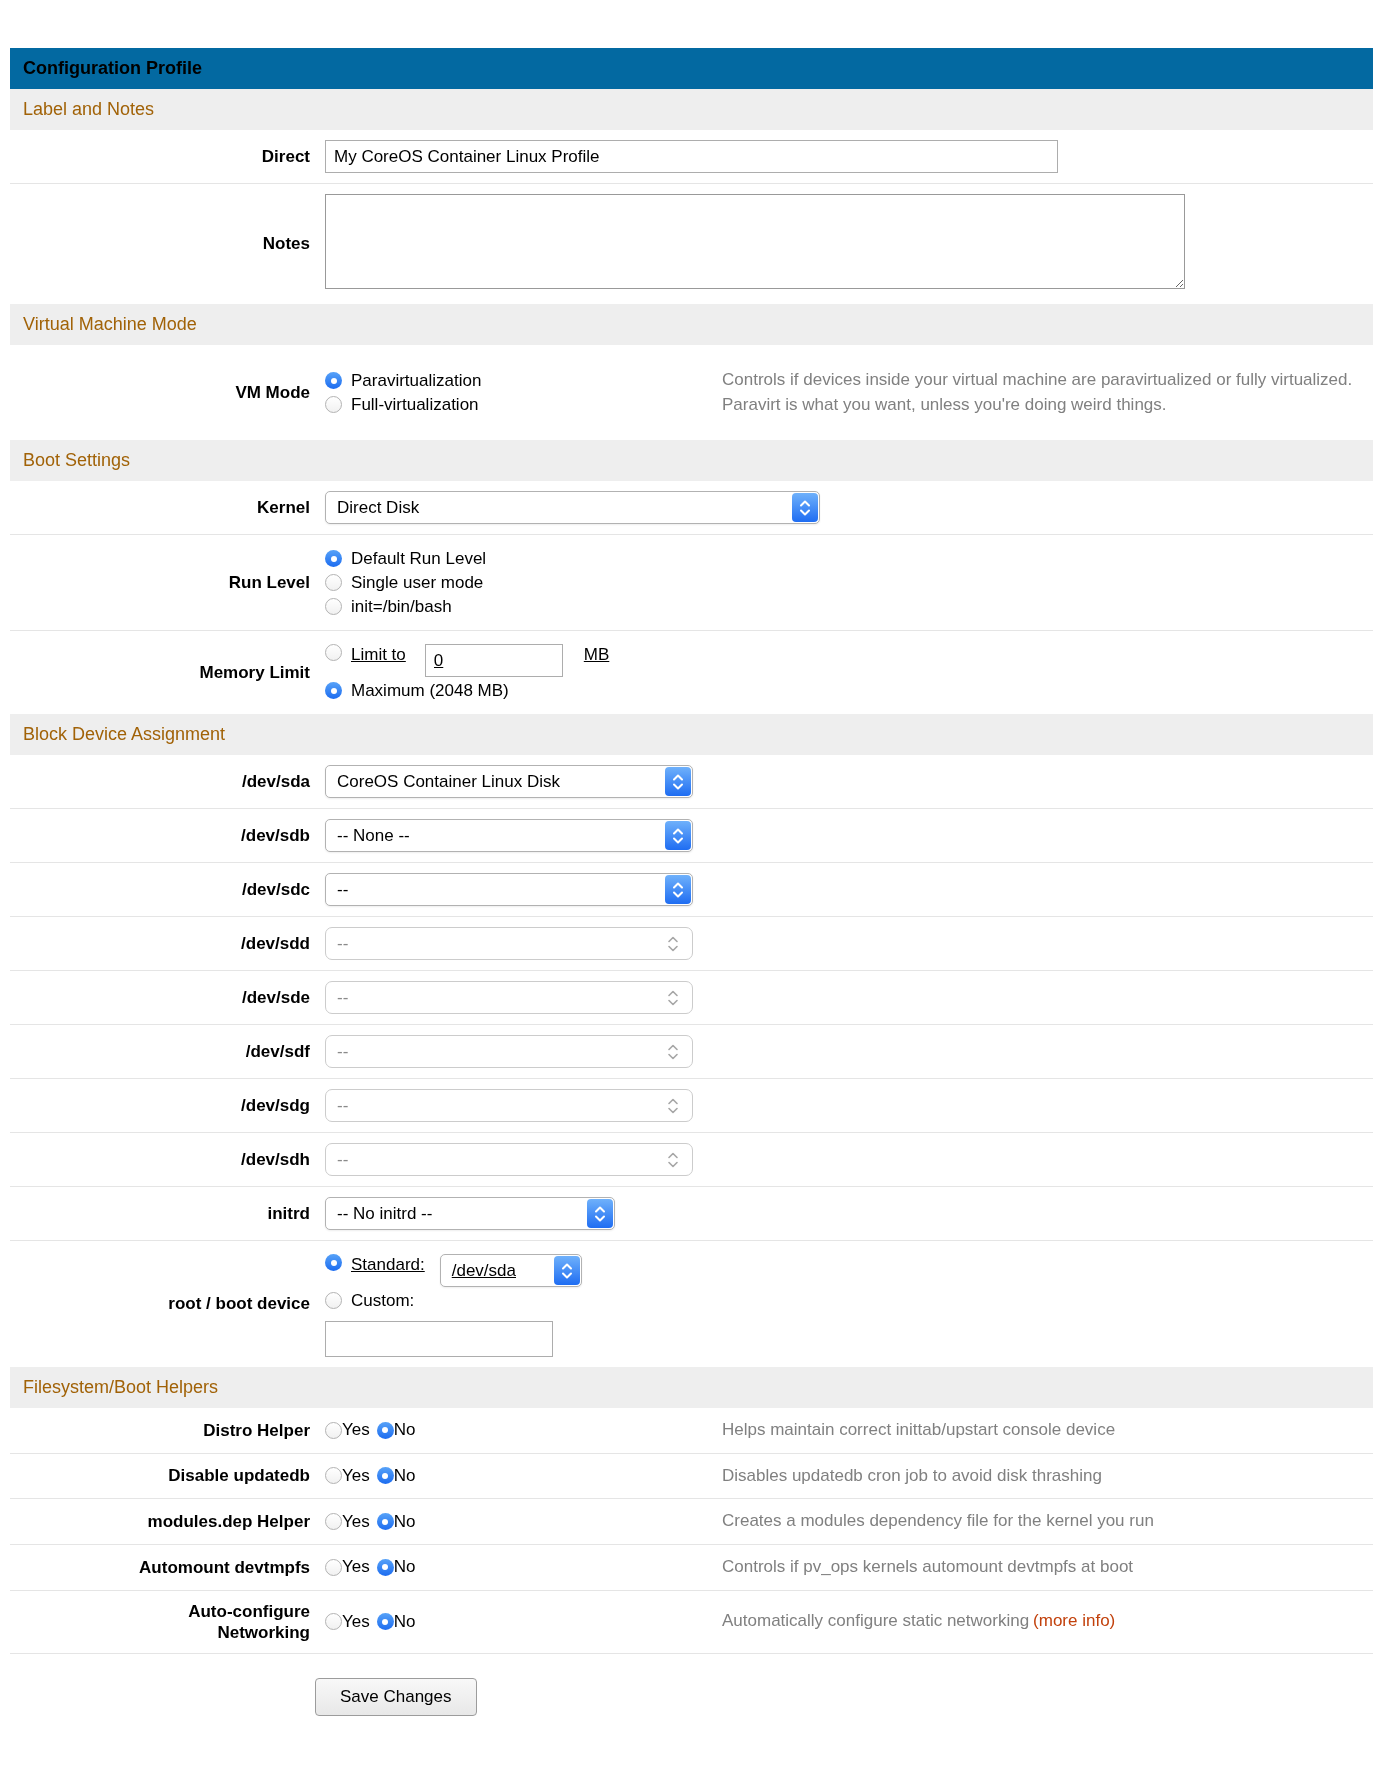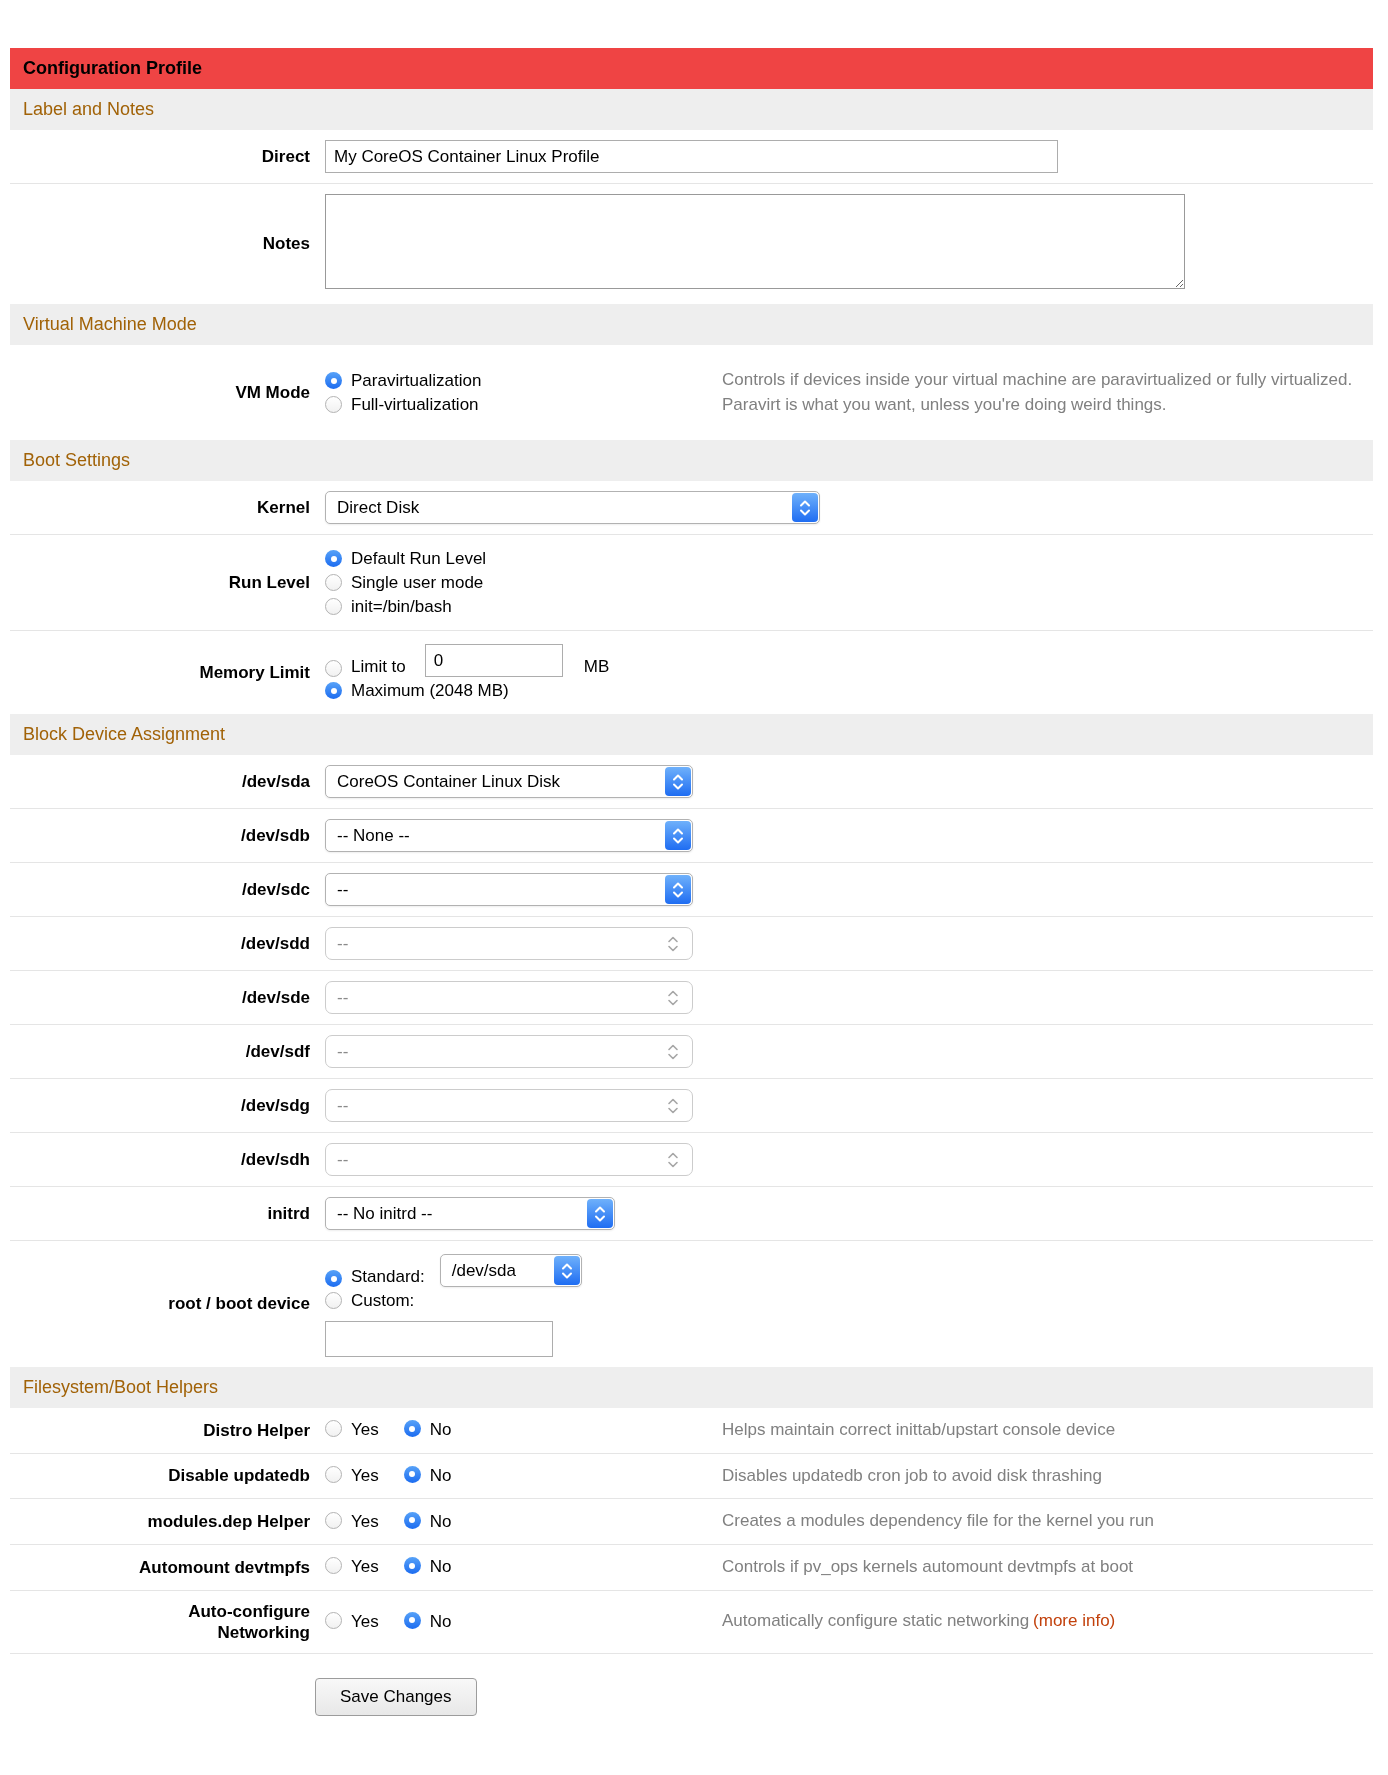--- a/index.html
+++ b/index.html
@@ -1,20 +1,20 @@
 <!DOCTYPE html>
 <html><head>
 <meta charset="utf-8">
 <style>
   html,body { margin:0; padding:0; background:#fff; }
   body { width:1388px; min-height:1775px; }
   .page { width:1363px; margin:12px 10px 0 10px;
           font-family:"Liberation Sans","DejaVu Sans",sans-serif; font-size:17px; color:#000; }
 
-  .titlebar { background:#ef4444; font-weight:bold; font-size:18px; padding:10px 13px;margin-top:48px; }
+  .titlebar { background:#0369a1; font-weight:bold; font-size:18px; padding:10px 13px;margin-top:48px; }
   .secbar   { background:#eeeeee; font-size:18px; padding:10px 13px; color:#a16207; }
 
   .row  { display:flex; align-items:center; padding:10px 0; }
   .rows .row + .row { border-top:1px solid #e5e5e5; }
   .lbl  { flex:0 0 300px; text-align:right; font-weight:bold; line-height:1.25; }
   .ctl  { margin-left:15px; flex:0 0 397px; }
   .help { color:#808080; flex:1 1 auto; line-height:1.45; padding-right:16px; }
   .help a { color:#c2410c; text-decoration:none; margin-left:4px; }
 
   .opt { display:flex; align-items:center; gap:9px; margin:3px 0; line-height:21px; }
@@ -39,23 +39,23 @@
   .sel-kernel { width:495px; } .sel-block { width:368px; }
   .sel-initrd { width:290px;text-align:center; } .sel-std   { width:142px; }
 
   .ti { height:33px; border:1px solid #adadad; font:inherit; padding:0 8px; box-sizing:border-box; background:#fff; }
   .label-input  { width:733px; }
   .mem-input    { width:138px; margin:0 12px 0 10px; }
   .custom-input { width:228px; height:36px; margin:7px 0 0 0; }
   .notes-area   { width:860px; height:95px; border:1px solid #999; font:inherit; padding:6px 8px;
                   box-sizing:border-box; background:#fff; }
 
-  .inline { display:flex; align-items:flex-end; }
+  .inline { display:flex; align-items:flex-start;text-decoration:underline; }
   .narrow { display:inline-block; max-width:175px; }
-  .yn { display:flex; gap:9px; }
+  .yn { display:flex; align-items:center; }
   .yn .gap { width:7px; }
 
   .rows.helpers { border-bottom:1px solid #e5e5e5; }
 
   .save-btn { margin:24px 0 30px 305px; font-family:inherit; font-size:17px; color:#000;
               padding:8px 24px; background:linear-gradient(#f8f8f8,#e8e8e8);
               border:1px solid #9c9c9c; border-radius:4px; }
 </style>
 </head>
 <body>

